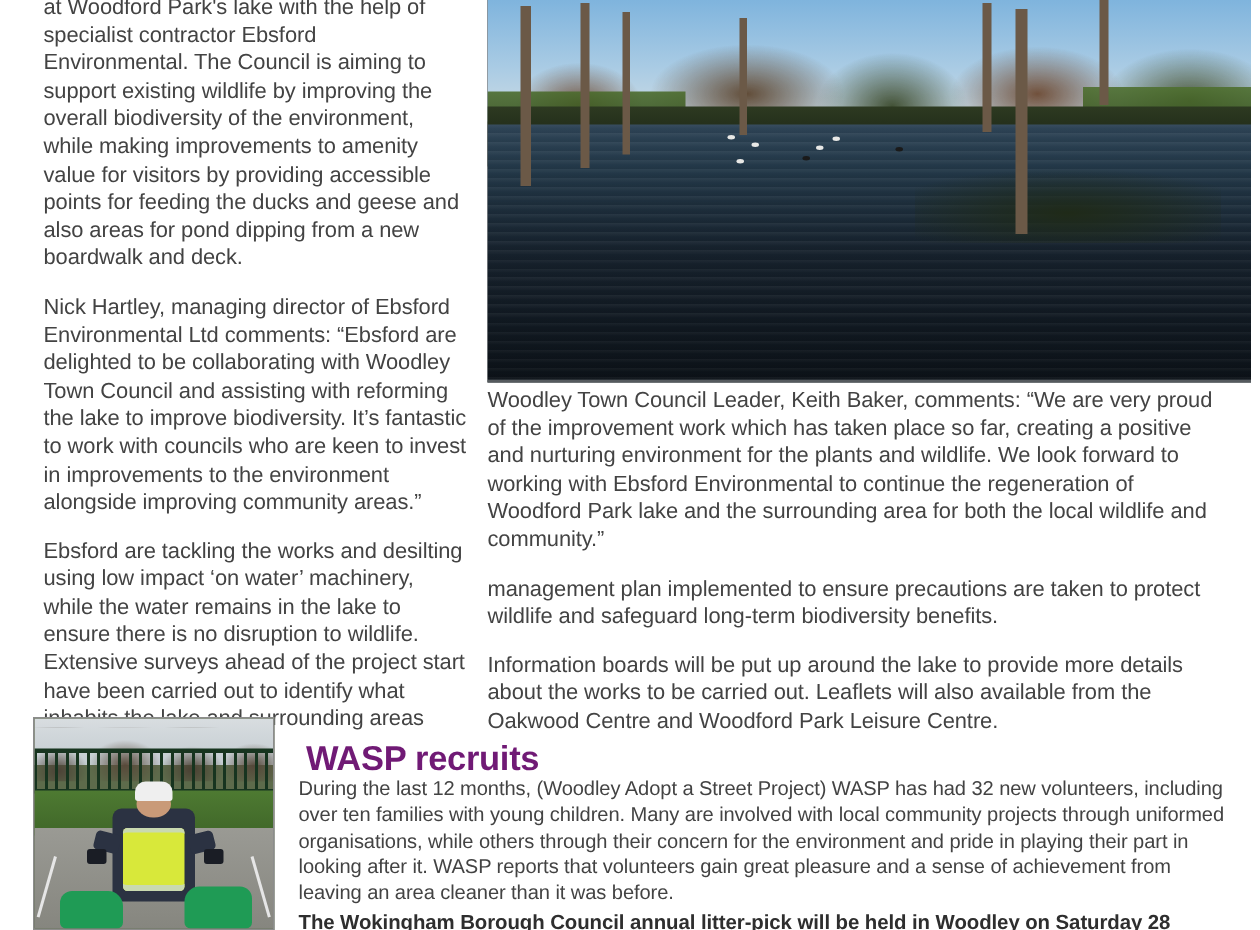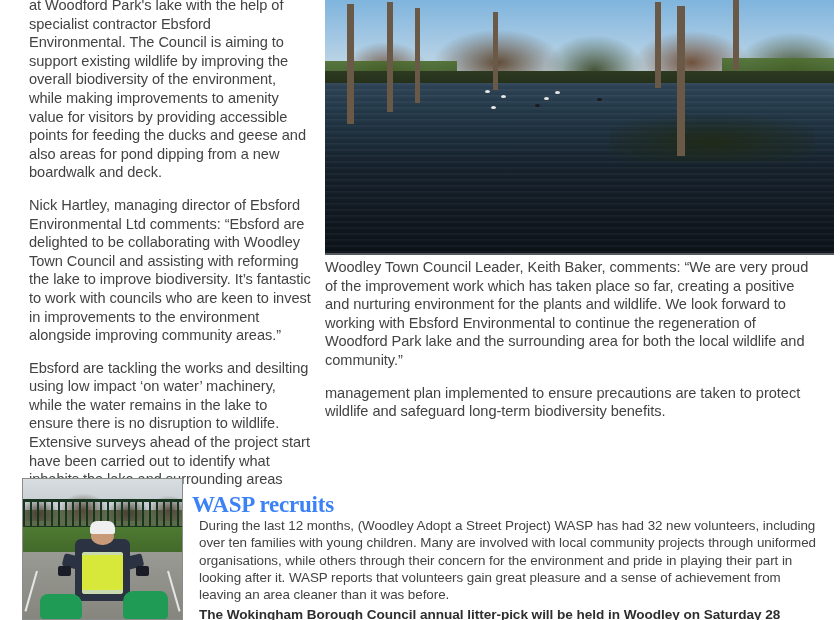--- a/index.html
+++ b/index.html
@@ -129,27 +129,26 @@
     position:absolute;
     width:5px; height:3px;
     background:#e8e8e6;
     border-radius:50%;
   }
   .lake-duck.dark { background:#1a1a1a; }
 
   
   .wasp-heading {
     position: absolute;
-    left: 192px;
+    left: 204px;
     top: 473px;
     font-size: 23px;
     font-weight: bold;
-    color: #3b82f6;
+    color: #701a75;
     letter-spacing: -0.2px;
-    font-family: Liberation Serif, serif;
   }
   .wasp-body {
     position: absolute;
     left: 199px;
     top: 504px;
     width: 620px;
     font-size: 13.4px;
     line-height: 17.1px;
     color: #434343;
     letter-spacing: -0.05px;
@@ -266,20 +265,21 @@
 
   <div class="col-left">
     <p class="body">at Woodford Park's lake with the help of specialist contractor Ebsford Environmental. The Council is aiming to support existing wildlife by improving the overall biodiversity of the environment, while making improvements to amenity value for visitors by providing accessible points for feeding the ducks and geese and also areas for pond dipping from a new boardwalk and deck.</p>
     <p class="body">Nick Hartley, managing director of Ebsford Environmental Ltd comments: “Ebsford are delighted to be collaborating with Woodley Town Council and assisting with reforming the lake to improve biodiversity. It’s fantastic to work with councils who are keen to invest in improvements to the environment alongside improving community areas.”</p>
     <p class="body">Ebsford are tackling the works and desilting using low impact ‘on water’ machinery, while the water remains in the lake to ensure there is no disruption to wildlife. Extensive surveys ahead of the project start have been carried out to identify what inhabits the lake and surrounding areas with an ecology</p>
   </div>
 
   <div class="col-right-top">
     <p class="body">Woodley Town Council Leader, Keith Baker, comments: “We are very proud of the improvement work which has taken place so far, creating a positive and nurturing environment for the plants and wildlife. We look forward to working with Ebsford Environmental to continue the regeneration of Woodford Park lake and the surrounding area for both the local wildlife and community.”</p>
     <p class="body">management plan implemented to ensure precautions are taken to protect wildlife and safeguard long-term biodiversity benefits.</p>
+    <p class="body">Information boards will be put up around the lake to provide more details about the works to be carried out. Leaflets will also available from the Oakwood Centre and Woodford Park Leisure Centre.</p>
   </div>
 
   <div class="photo-volunteer">
     <div class="v-sky"></div>
     <div class="v-trees"></div>
     <div class="v-fence"></div>
     <div class="v-grass"></div>
     <div class="v-path"></div>
     <div class="v-picker-l"></div>
     <div class="v-picker-r"></div>

